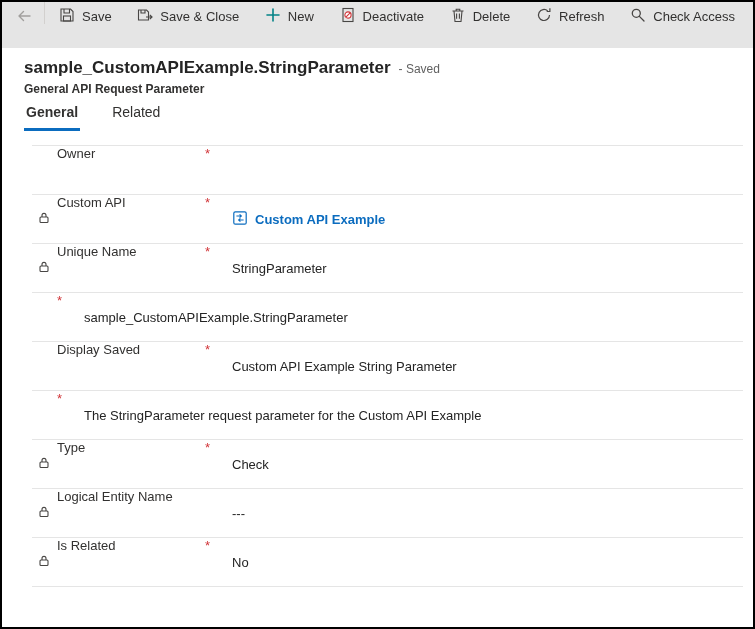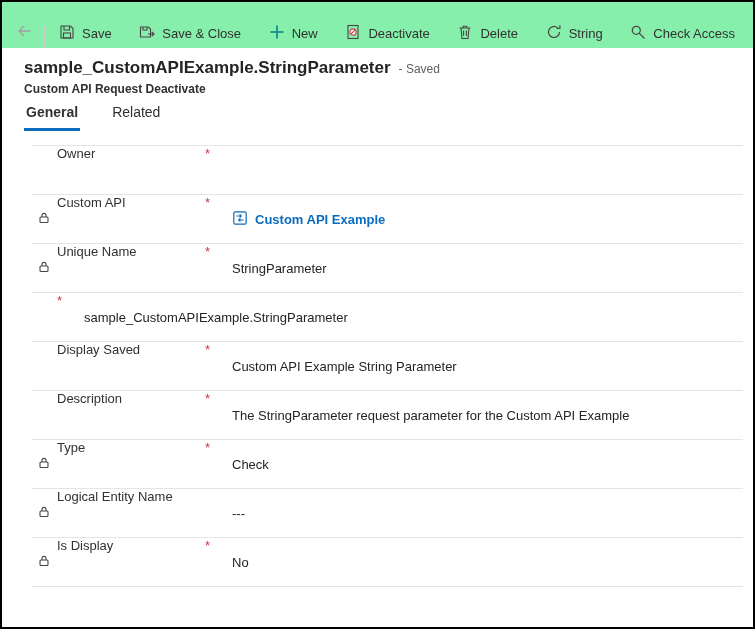--- a/index.html
+++ b/index.html
@@ -1,21 +1,21 @@
 <!DOCTYPE html>
 <html style="--link: #0b6cbf; --required: #d13438; --new_icon: #038387; --deactivate_accent: #d13438; --icon_gray: #484644;"><head>
 <meta charset="utf-8">
 <style>
   *{box-sizing:border-box;margin:0;padding:0}
   html,body{background:#fff}
   body{font-family:"Liberation Sans","DejaVu Sans",sans-serif;color:#323130}
   #app{width:755px;height:629px;border:2px solid #000;background:#fff;overflow:hidden}
 
   
-  .toolbar{display:flex;align-items:flex-end;height:46px;padding:0 14px 0 8px;background:#86efac}
+  .toolbar{display:flex;align-items:flex-start;height:46px;padding:0 14px 0 8px;background:#e5e5e5}
   .icon-btn{background:none;border:none;padding:6px;display:flex;align-items:center;cursor:pointer}
   .v-divider{width:1px;height:22px;background:#d2d0ce;margin:0 10px 0 6px}
   .cmds{display:flex;flex:1;justify-content:space-between;align-items:center}
   .cmd{background:none;border:none;display:flex;align-items:center;gap:7px;
        font-family:"Liberation Sans","DejaVu Sans",sans-serif;font-size:13px;color:#323130;
        padding:5px 4px;cursor:pointer;white-space:nowrap}
   .cmd svg,.icon-btn svg{flex:0 0 auto}
 
   
   .header{padding:10px 22px 0 22px}
@@ -106,41 +106,41 @@
         <span>Delete</span>
       </button>
 
       <button class="cmd">
         <span>
           <svg width="16" height="16" viewBox="0 0 16 16">
               <path d="M13.5 8A5.5 5.5 0 1 1 11.7 3.9" fill="none" stroke="#484644" stroke-width="1.2"></path>
               <path d="M13.9 1.3v3.2h-3.2" fill="none" stroke="#484644" stroke-width="1.2"></path>
             </svg>
         </span>
-        <span>String</span>
+        <span>Refresh</span>
       </button>
 
       <button class="cmd">
         <span>
           <svg width="16" height="16" viewBox="0 0 16 16">
               <circle cx="6.3" cy="6.3" r="4" fill="none" stroke="#484644" stroke-width="1.3"></circle>
               <path d="M9.4 9.4 14 14" stroke="#484644" stroke-width="1.3" stroke-linecap="round"></path>
             </svg>
         </span>
         <span>Check Access</span>
       </button>
     </div>
   </div>
 
   <div class="header">
     <div class="title-row">
       <h1 class="title">sample_CustomAPIExample.StringParameter</h1>
       <span class="status">- Saved</span>
     </div>
-    <div class="subtitle">Custom API Request Deactivate</div>
+    <div class="subtitle">General API Request Parameter</div>
   </div>
 
   <div class="tabs">
     <div class="tab active">General</div>
     <div class="tab">Related</div>
   </div>
 
   <div class="form" id="form-fields">
   <div class="field-row">
     <span class="lock-slot"></span>
@@ -187,21 +187,20 @@
 
   <div class="field-row">
     <span class="lock-slot"></span>
     <span class="field-label">Display Saved</span>
     <span class="required-star">*</span>
     <span class="field-value">Custom API Example String Parameter</span>
   </div>
 
   <div class="field-row">
     <span class="lock-slot"></span>
-    <span class="field-label">Description</span>
     <span class="required-star">*</span>
     <span class="field-value">The StringParameter request parameter for the Custom API Example</span>
   </div>
 
   <div class="field-row">
     <span class="lock-slot">
           <span><svg width="12" height="12" viewBox="0 0 12 12">
               <rect x="2" y="5" width="8" height="5.5" rx="1" fill="none" stroke="#484644" stroke-width="1.1"></rect>
               <path d="M4 5V3.4a2 2 0 0 1 4 0V5" fill="none" stroke="#484644" stroke-width="1.1"></path>
             </svg></span>
@@ -223,18 +222,18 @@
     <span class="field-value">---</span>
   </div>
 
   <div class="field-row">
     <span class="lock-slot">
           <span><svg width="12" height="12" viewBox="0 0 12 12">
               <rect x="2" y="5" width="8" height="5.5" rx="1" fill="none" stroke="#484644" stroke-width="1.1"></rect>
               <path d="M4 5V3.4a2 2 0 0 1 4 0V5" fill="none" stroke="#484644" stroke-width="1.1"></path>
             </svg></span>
         </span>
-    <span class="field-label">Is Display</span>
+    <span class="field-label">Is Related</span>
     <span class="required-star">*</span>
     <span class="field-value">No</span>
   </div>
 </div>
 </div>
 
 </body></html>

